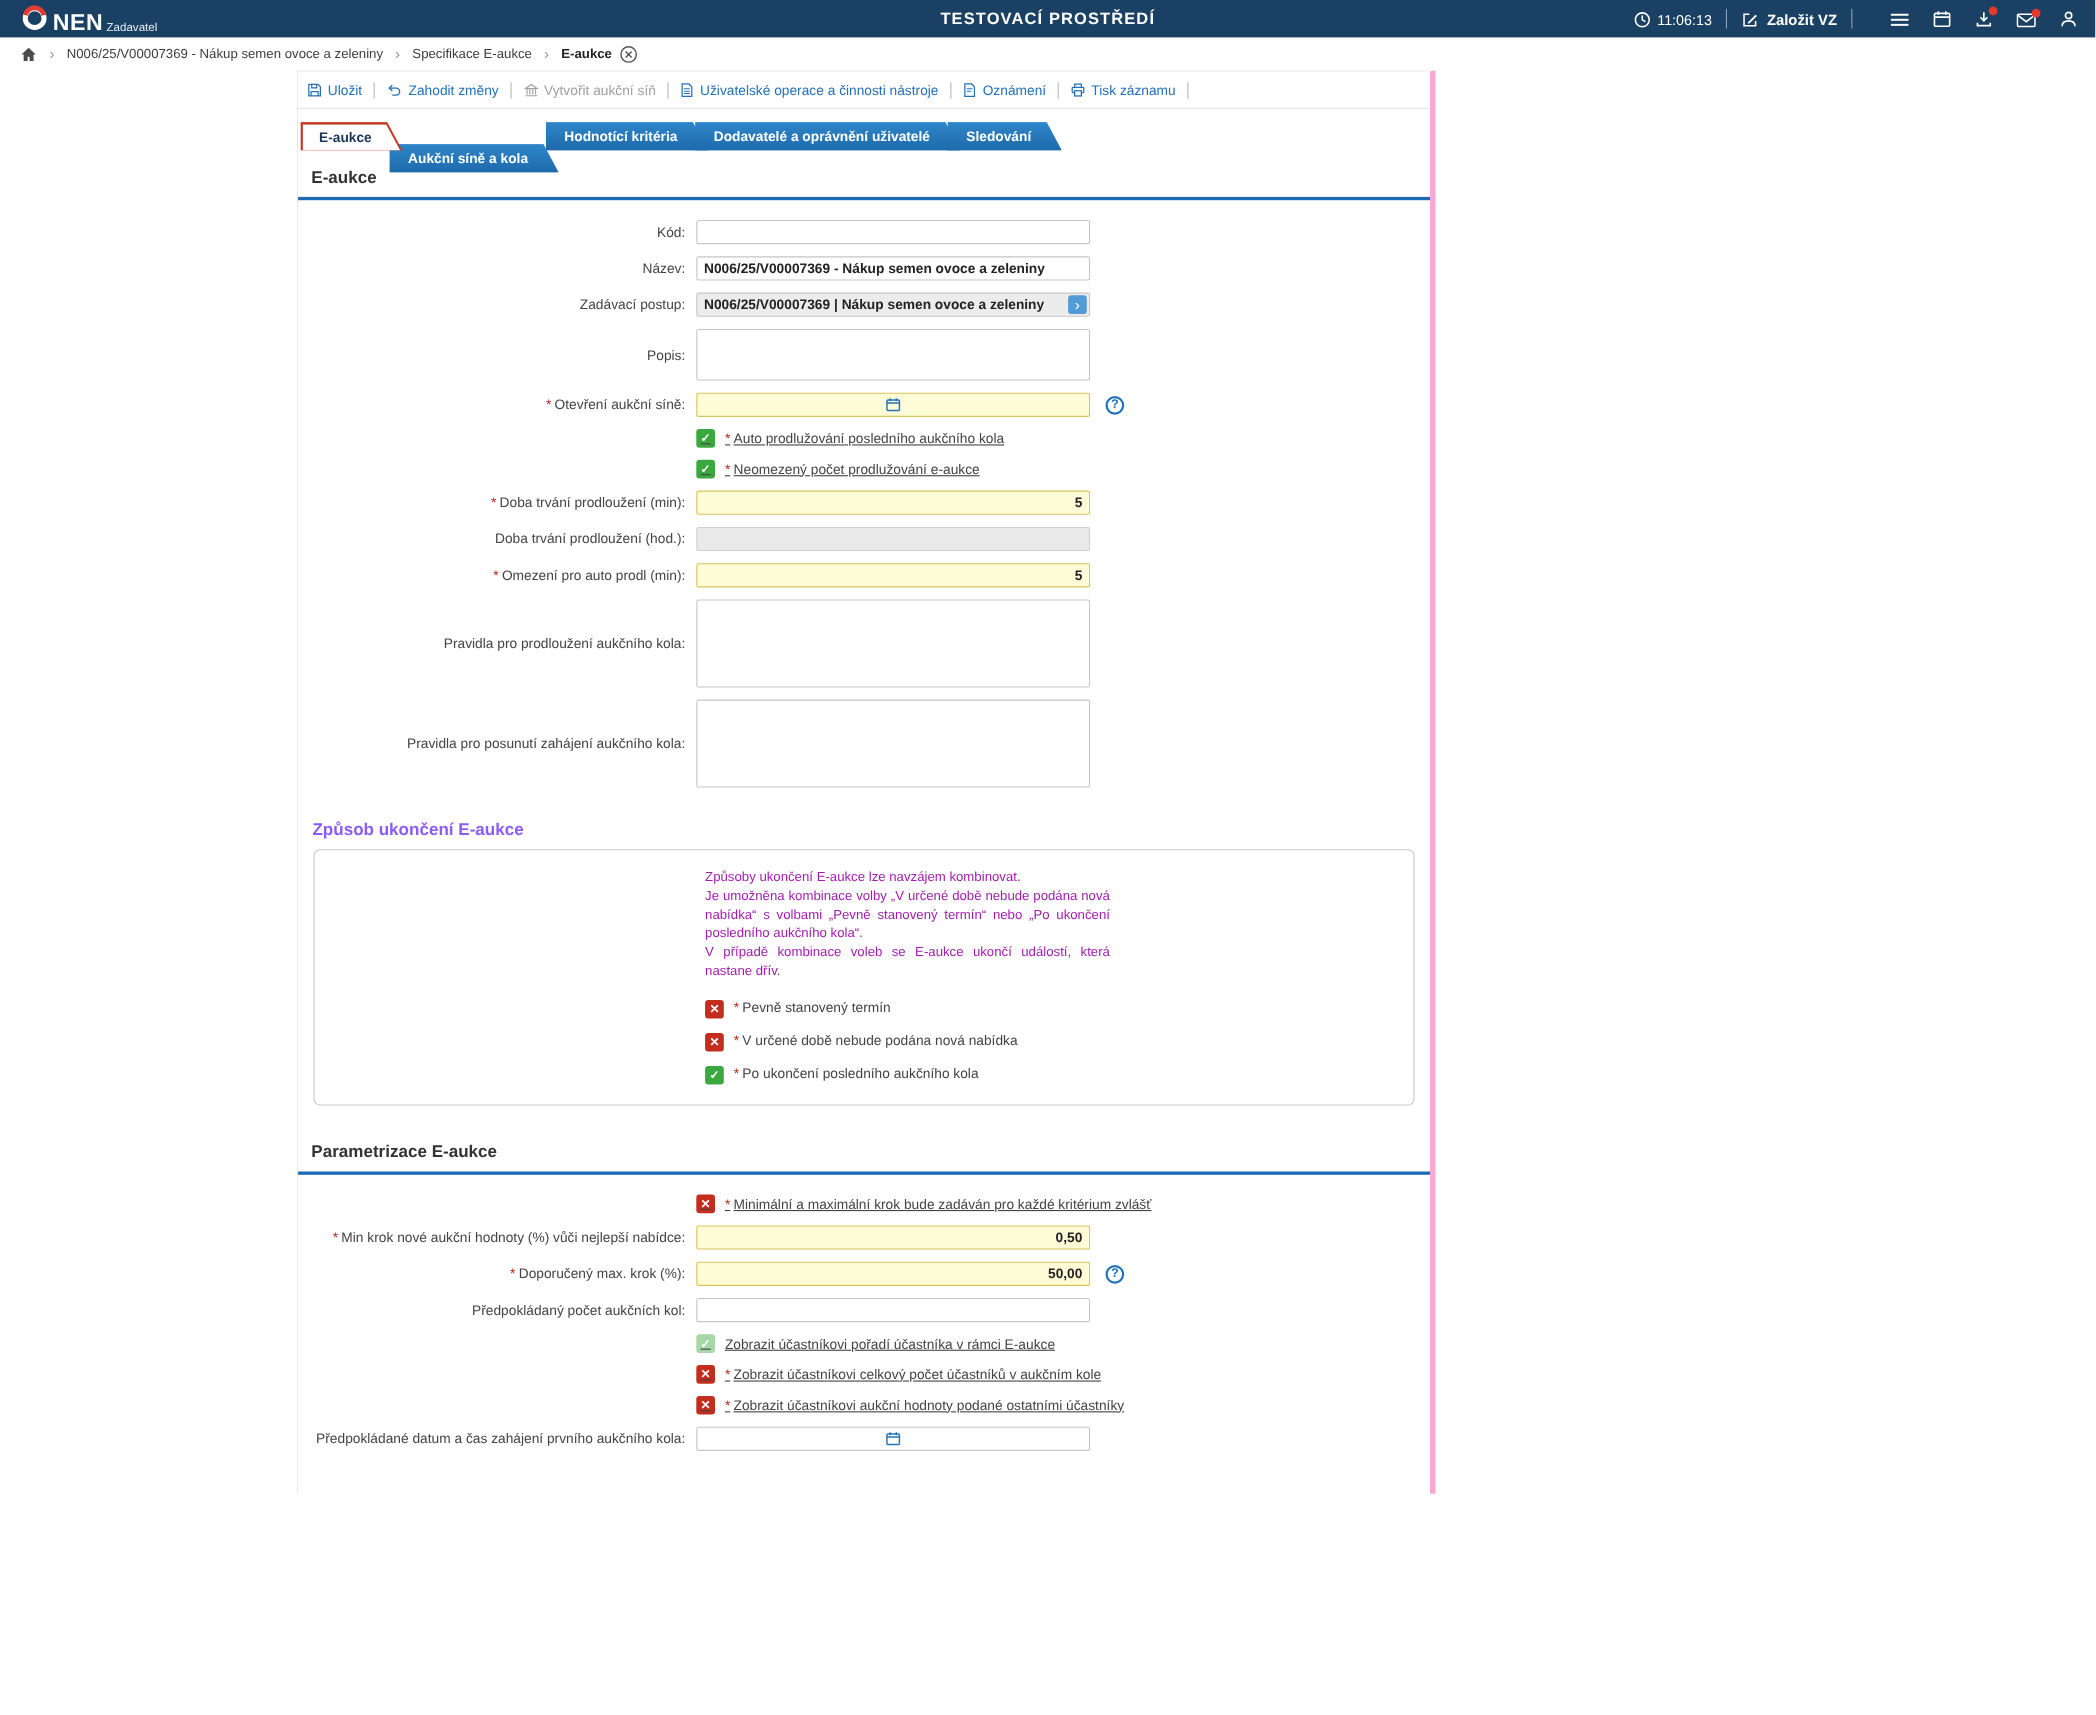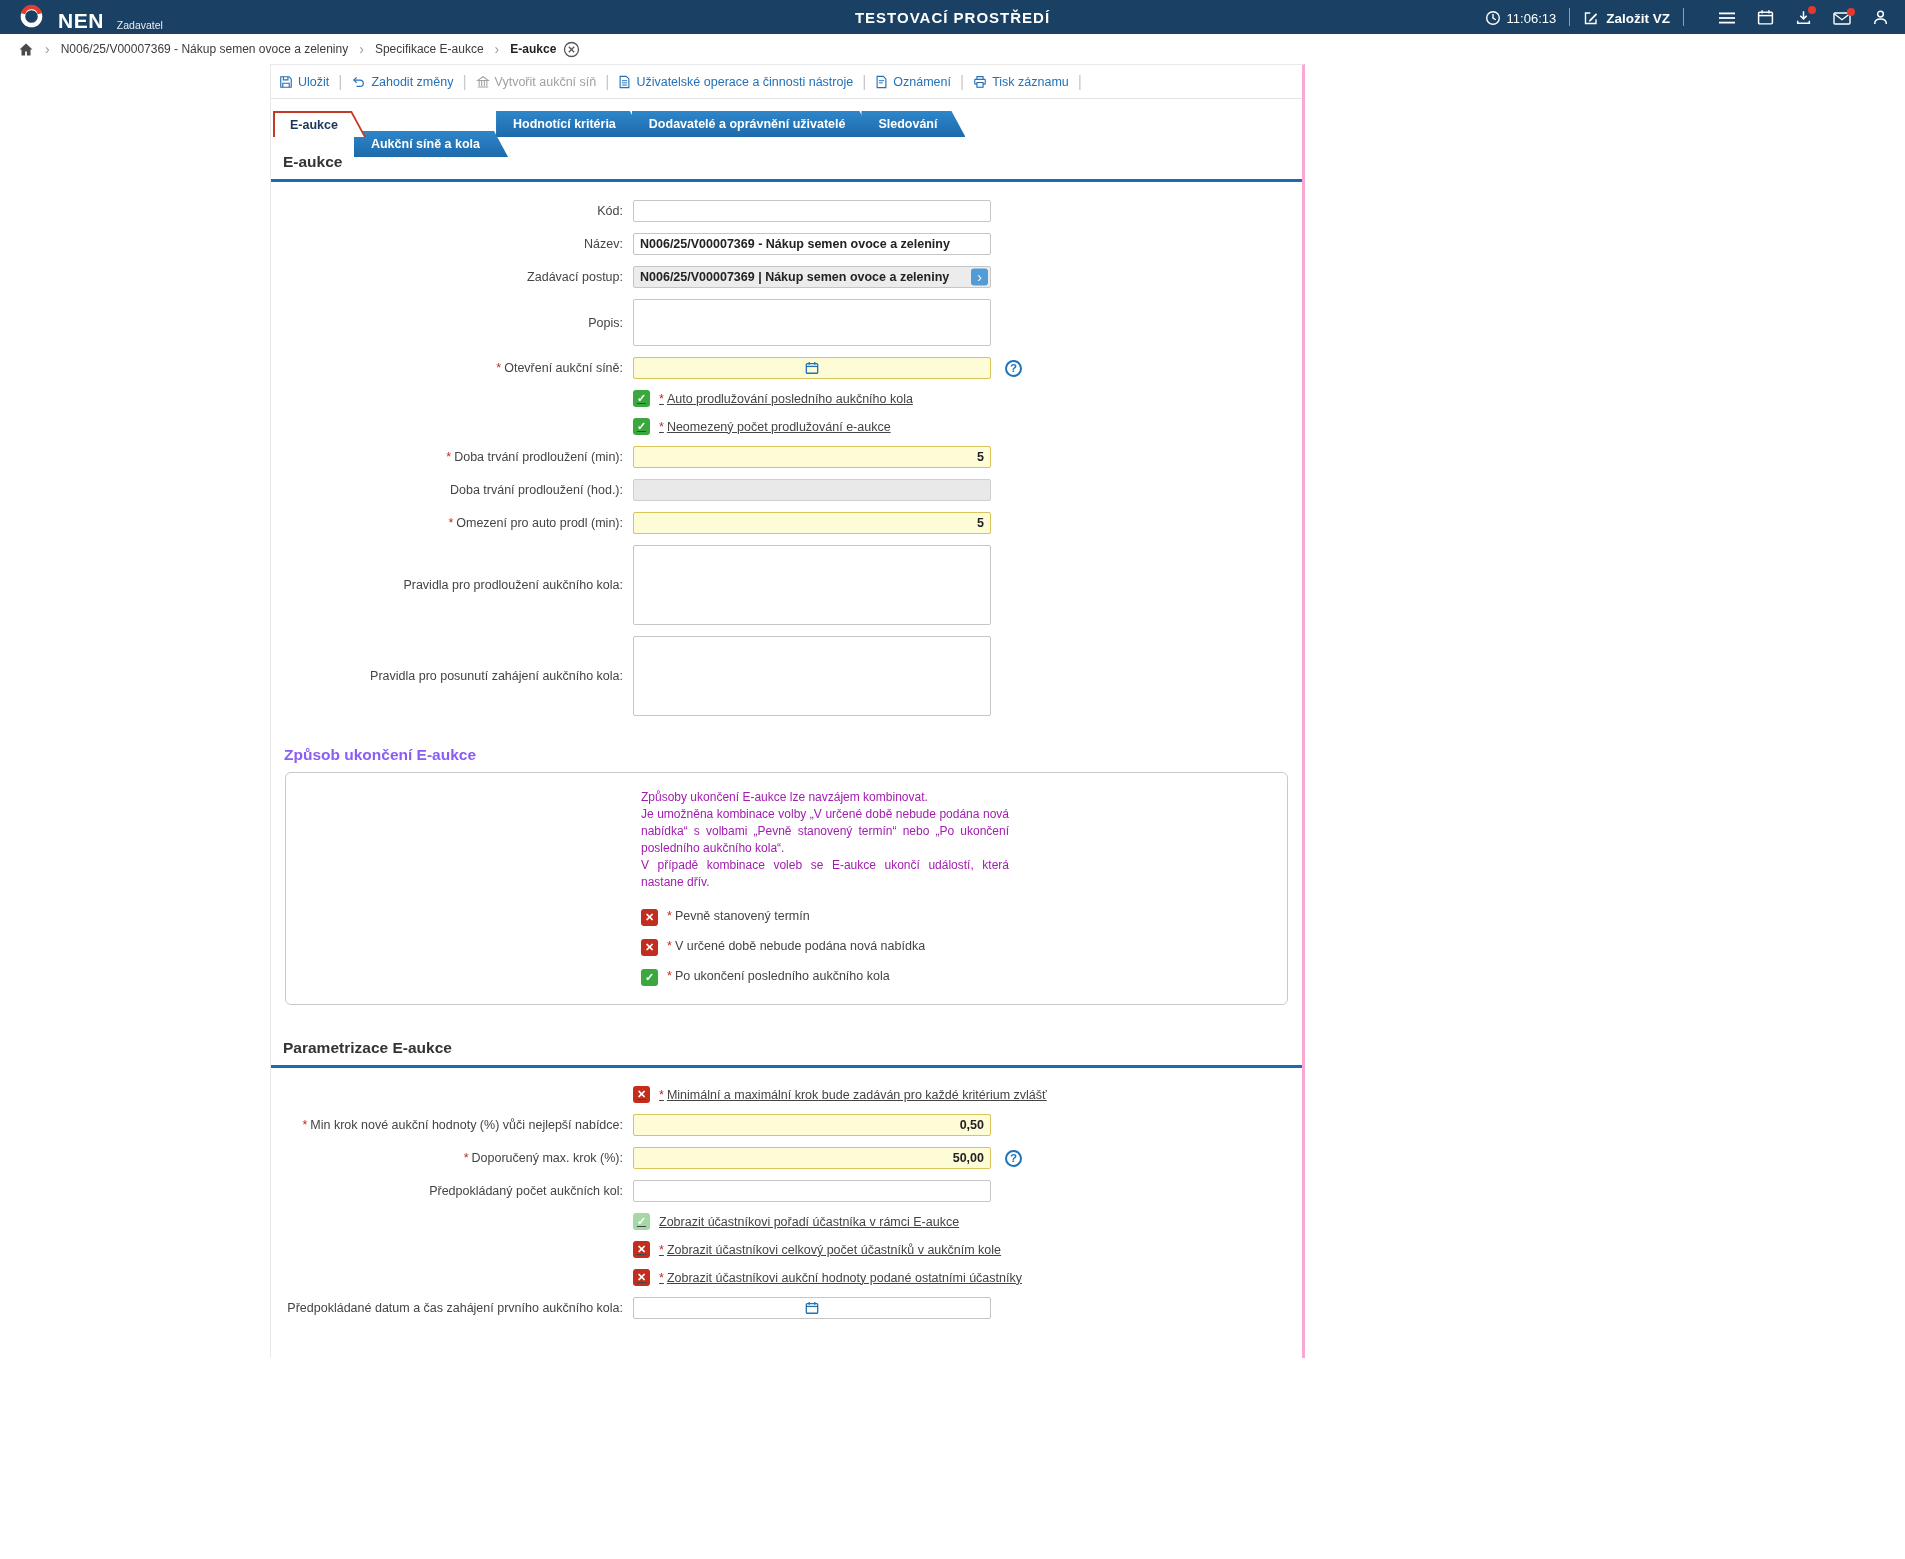--- a/index.html
+++ b/index.html
@@ -9,21 +9,21 @@
     background: #fff;
     color: #444;
   }
   .page { width: 1905px; min-height: 1559px; background: #fff; position: relative; }
 
   
   .topbar {
     height: 34px; background: #1a4063; display: flex; align-items: center;
     color: #fff; position: relative; padding: 0 16px 0 18px;
   }
-  .brand { display: flex; align-items: flex-end; gap: 13px; cursor: pointer; text-align: center; }
+  .brand { display: flex; align-items: flex-end; gap: 3px; cursor: pointer; text-align: center; }
   .logo { width: 27px; height: 27px; margin-bottom: 1px; }
   .brand-name { font-size: 21px; font-weight: 700; letter-spacing: 0.5px; line-height: 1; }
   .brand-sub { font-size: 10.5px; color: #e8eef5; line-height: 1; padding-bottom: 1px; }
   .env-title {
     position: absolute; left: 0; right: 0; text-align: center;
     font-size: 15px; font-weight: 700; letter-spacing: 1px; pointer-events: none;
   }
   .top-right { margin-left: auto; display: flex; align-items: flex-end; z-index: 2; }
   .time-wrap { display: flex; align-items: center; gap: 6px; font-size: 13px; }
   .vsep { width: 1px; height: 18px; background: rgba(255,255,255,.5); margin: 0 13px; }
@@ -49,21 +49,21 @@
   .crumb-home { line-height: 0; cursor: pointer; background: none; border: none; padding: 0; color: #4a4a4a; }
   .chev { color: #9a9a9a; margin: 0 11px; font-size: 12px; }
   .chev::after { content: "\203A"; font-size: 14px; }
   .crumb { cursor: pointer; text-decoration: none; color: #3c3c3c; }
   .crumb.current { font-weight: 700; color: #222; }
   .crumb-close { line-height: 0; margin-left: 7px; cursor: pointer; background: none; border: none; padding: 0; color: #4a4a4a; }
 
   
   .panel {
     width: 1035px; margin-left: 270px; background: #fff;
-    border-left: 1px solid #e9e9e9; border-right: 3px solid #f9a8d4; border-top: 1px solid #e9e9e9;
+    border-left: 1px solid #e9e9e9; border-right: 5px solid #f9a8d4; border-top: 1px solid #e9e9e9;
     padding-bottom: 28px;
   }
 
   
   .toolbar {
     display: flex; align-items: center; height: 34px; padding-left: 8px;
     border-bottom: 1px solid #e3e3e3;
   }
   .tbtn {
     display: flex; align-items: center; gap: 5px; background: none; border: none;

